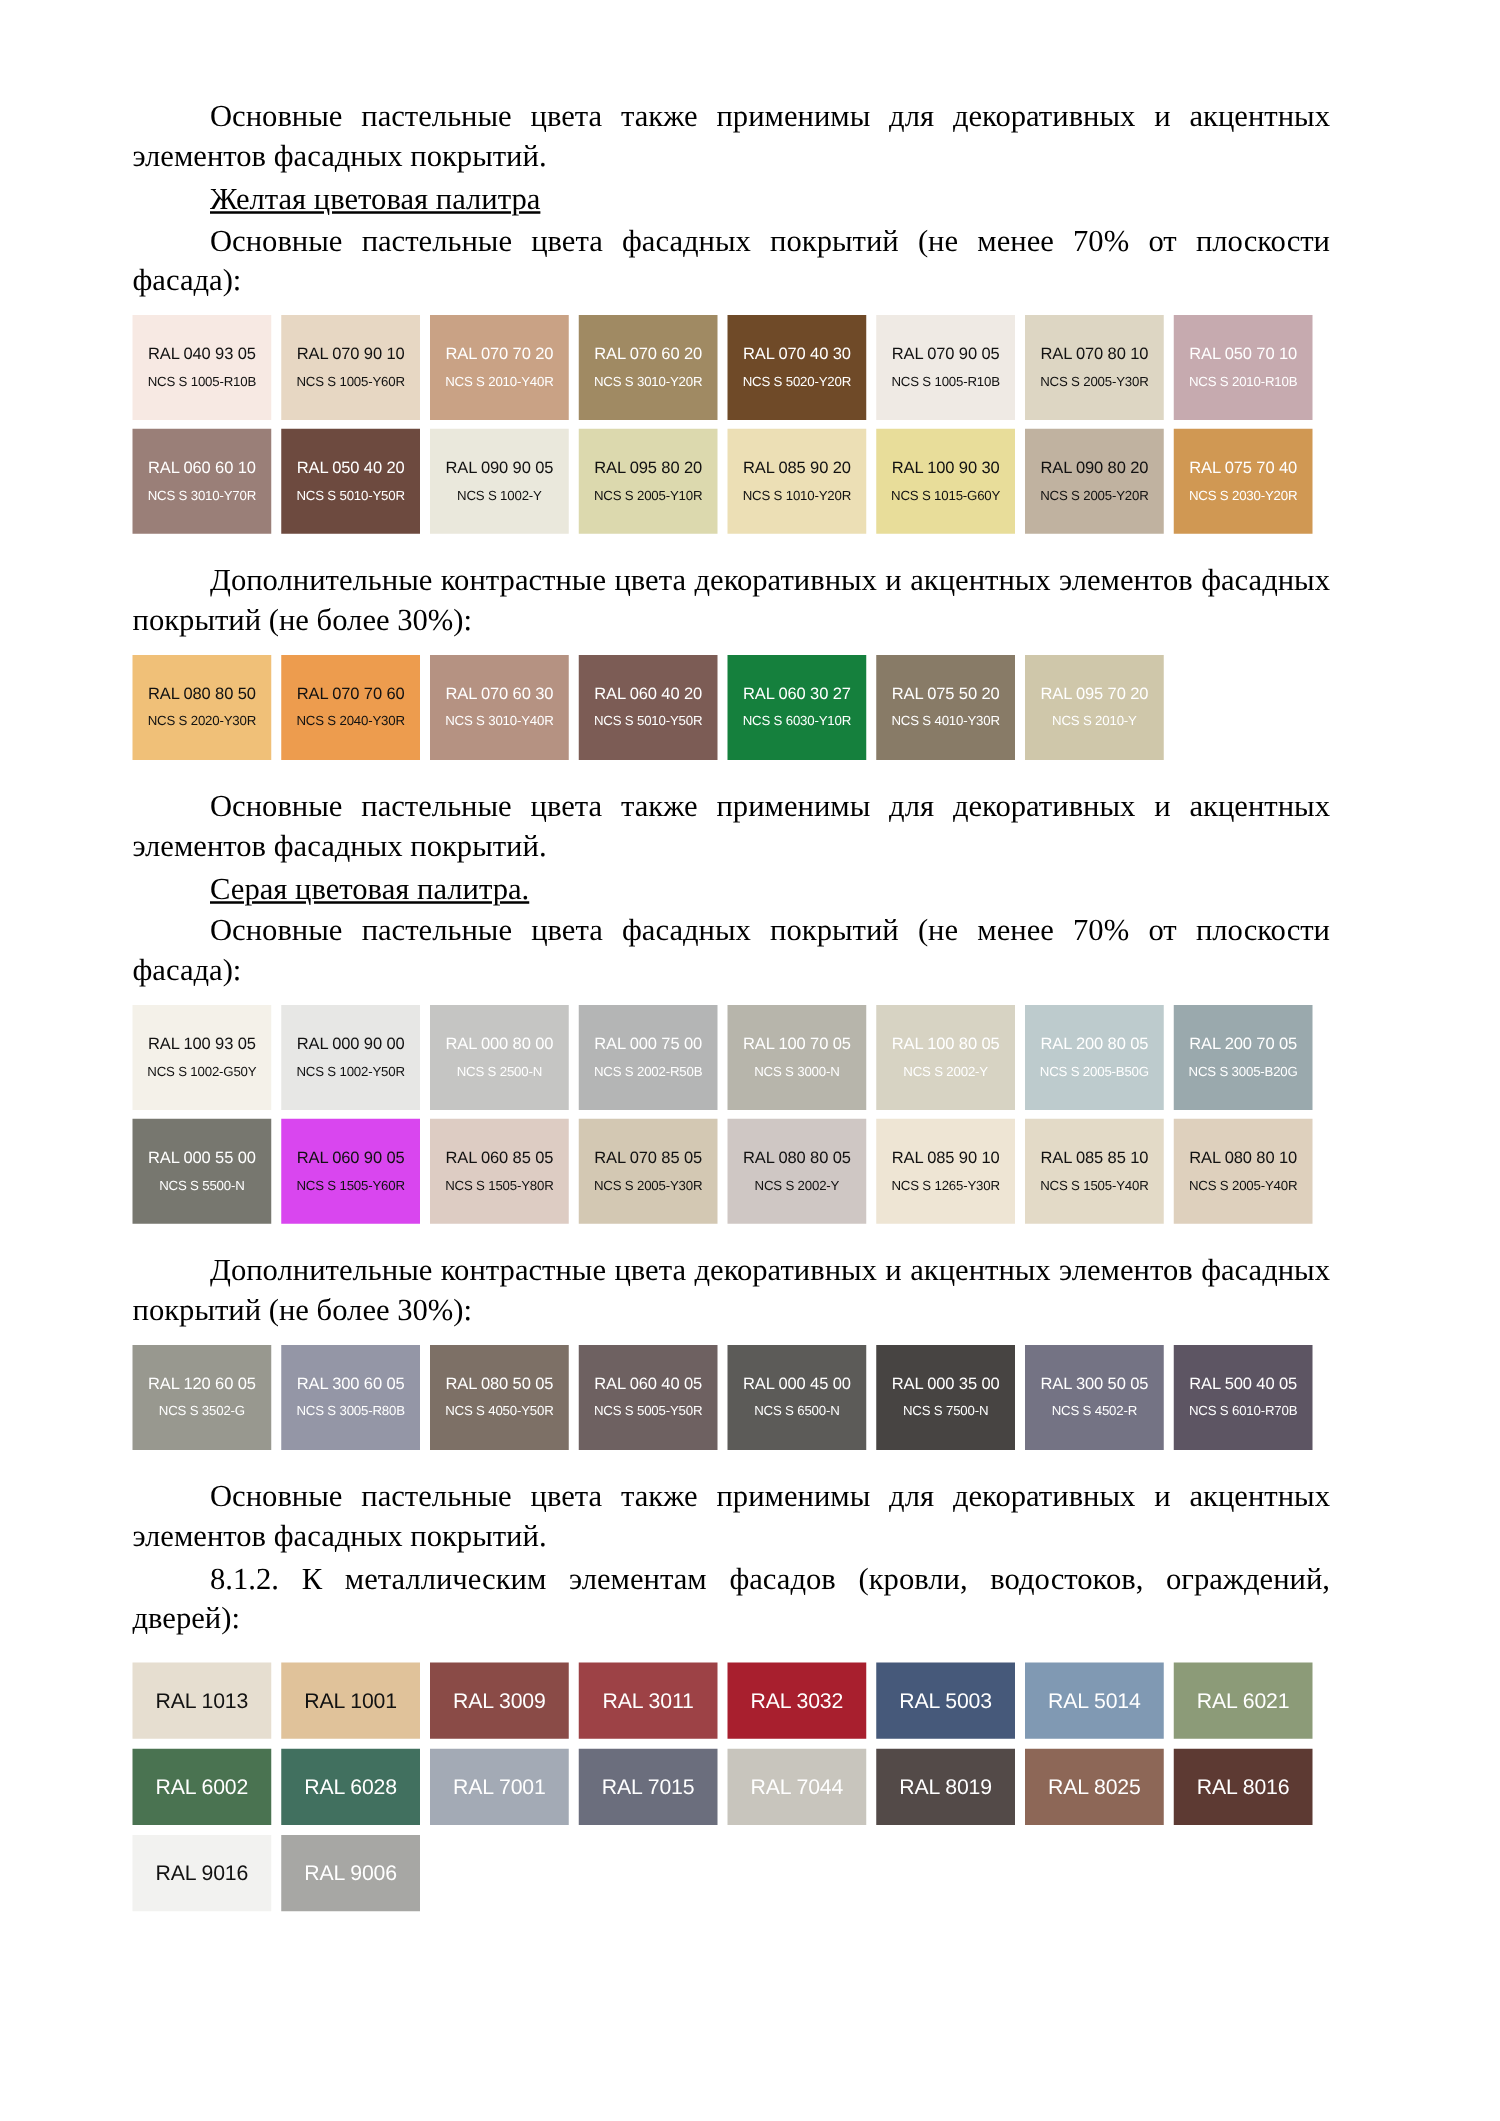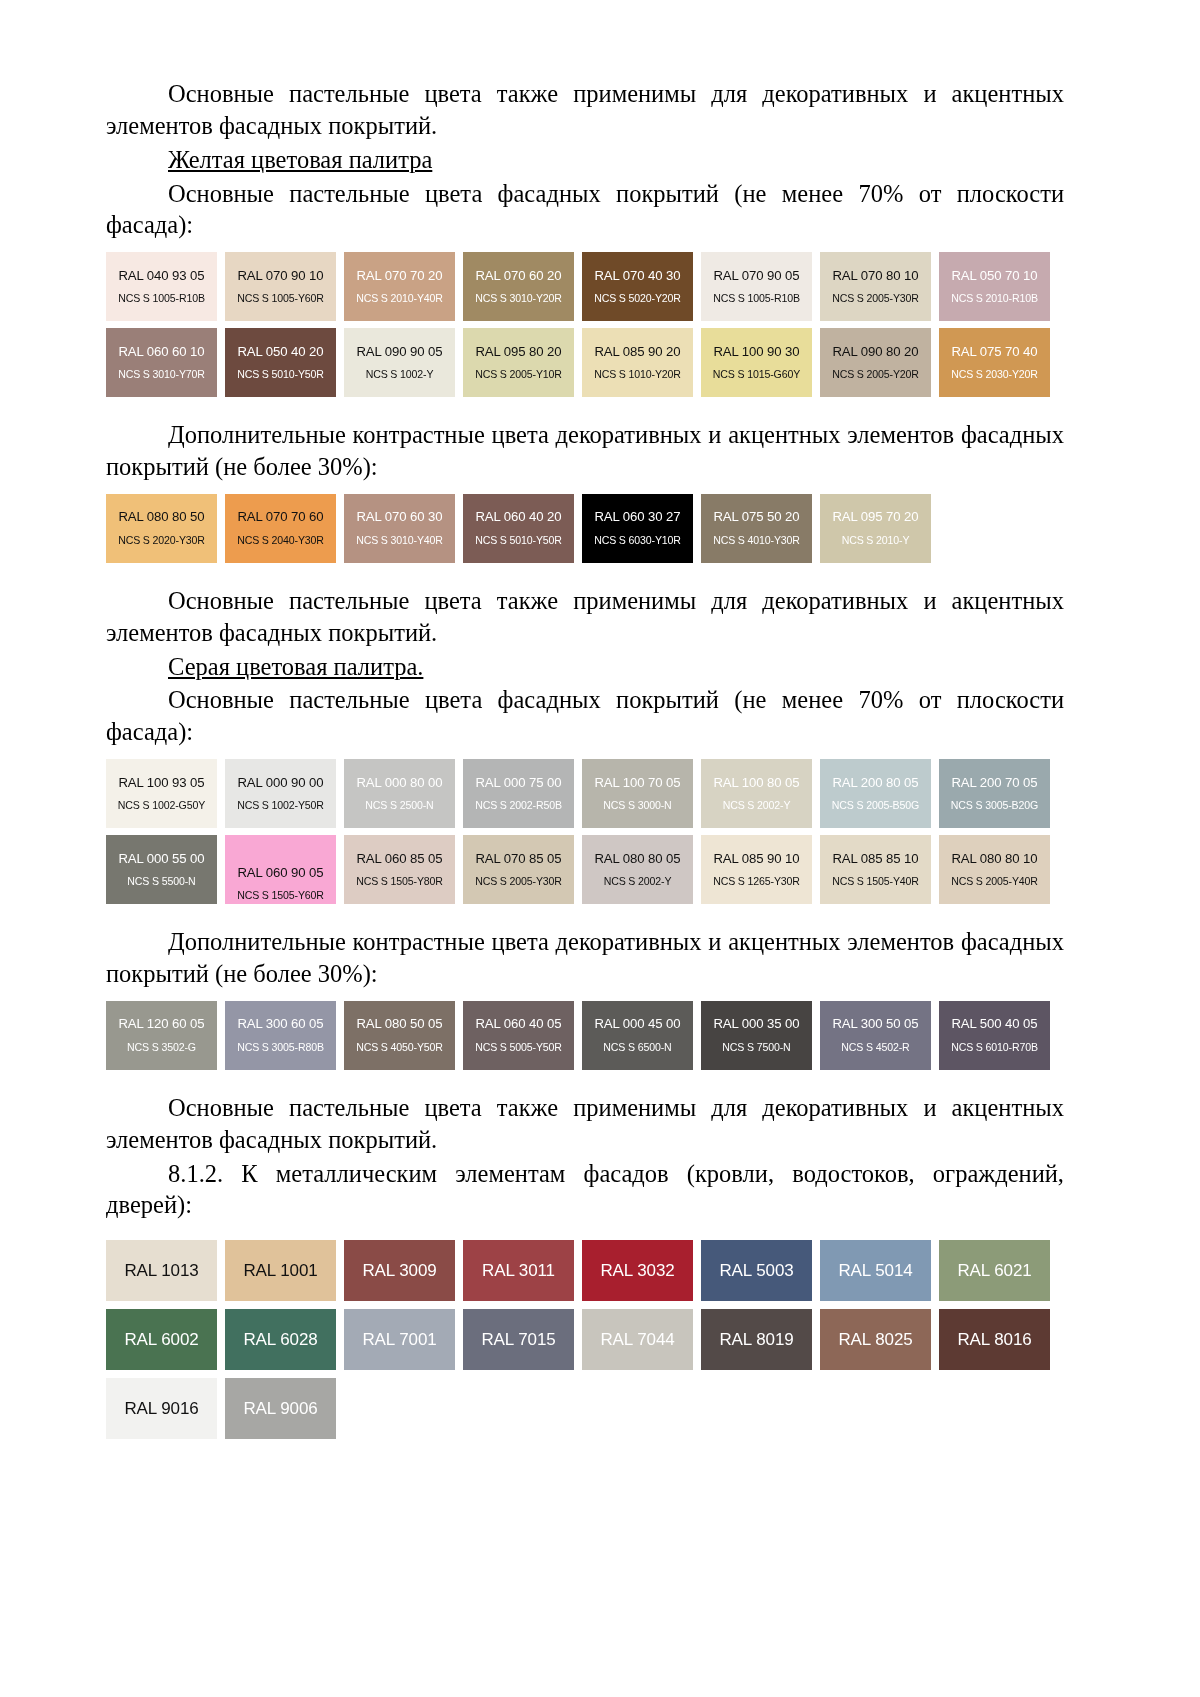--- a/index.html
+++ b/index.html
@@ -47,21 +47,21 @@
 
   
   .swatch-grid {
     display: grid;
     grid-template-columns: repeat(8, 111px);
     column-gap: 8px;
     row-gap: 7px;
     margin: 0;
   }
   .swatch {
-    height: 69px;
+    height: 84px;
     display: flex;
     flex-direction: column;
     align-items: center;
     justify-content: center;
     box-sizing: border-box;
     padding: 2px 1px;
   }
   .swatch .ral {
     font-family: "Liberation Sans", sans-serif;
     font-size: 13.2px;
@@ -197,21 +197,21 @@
           <div class="ncs">NCS S 2040-Y30R</div>
         </div>
         <div class="swatch dark" style="background: rgb(181, 146, 130);">
           <div class="ral">RAL 070 60 30</div>
           <div class="ncs">NCS S 3010-Y40R</div>
         </div>
         <div class="swatch dark" style="background: rgb(124, 92, 85);">
           <div class="ral">RAL 060 40 20</div>
           <div class="ncs">NCS S 5010-Y50R</div>
         </div>
-        <div class="swatch dark" style="background: #000000;">
+        <div class="swatch dark" style="background: #15803d;">
           <div class="ral">RAL 060 30 27</div>
           <div class="ncs">NCS S 6030-Y10R</div>
         </div>
         <div class="swatch dark" style="background: rgb(136, 123, 103);">
           <div class="ral">RAL 075 50 20</div>
           <div class="ncs">NCS S 4010-Y30R</div>
         </div>
         <div class="swatch dark" style="background: rgb(207, 199, 170);">
           <div class="ral">RAL 095 70 20</div>
           <div class="ncs">NCS S 2010-Y</div>
@@ -256,21 +256,21 @@
           <div class="ncs">NCS S 2005-B50G</div>
         </div>
         <div class="swatch dark" style="background: rgb(154, 169, 173);">
           <div class="ral">RAL 200 70 05</div>
           <div class="ncs">NCS S 3005-B20G</div>
         </div>
         <div class="swatch dark" style="background: rgb(119, 119, 111);">
           <div class="ral">RAL 000 55 00</div>
           <div class="ncs">NCS S 5500-N</div>
         </div>
-        <div class="swatch light" style="background: #f9a8d4; justify-content: flex-end;">
+        <div class="swatch light" style="background: #d946ef;">
           <div class="ral">RAL 060 90 05</div>
           <div class="ncs">NCS S 1505-Y60R</div>
         </div>
         <div class="swatch light" style="background: rgb(221, 204, 195);">
           <div class="ral">RAL 060 85 05</div>
           <div class="ncs">NCS S 1505-Y80R</div>
         </div>
         <div class="swatch light" style="background: rgb(211, 200, 179);">
           <div class="ral">RAL 070 85 05</div>
           <div class="ncs">NCS S 2005-Y30R</div>

